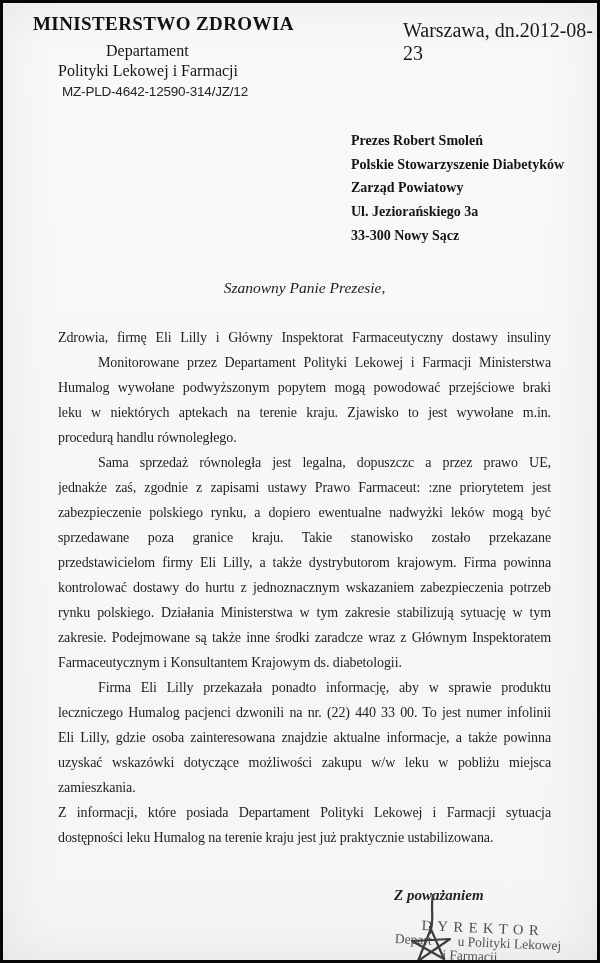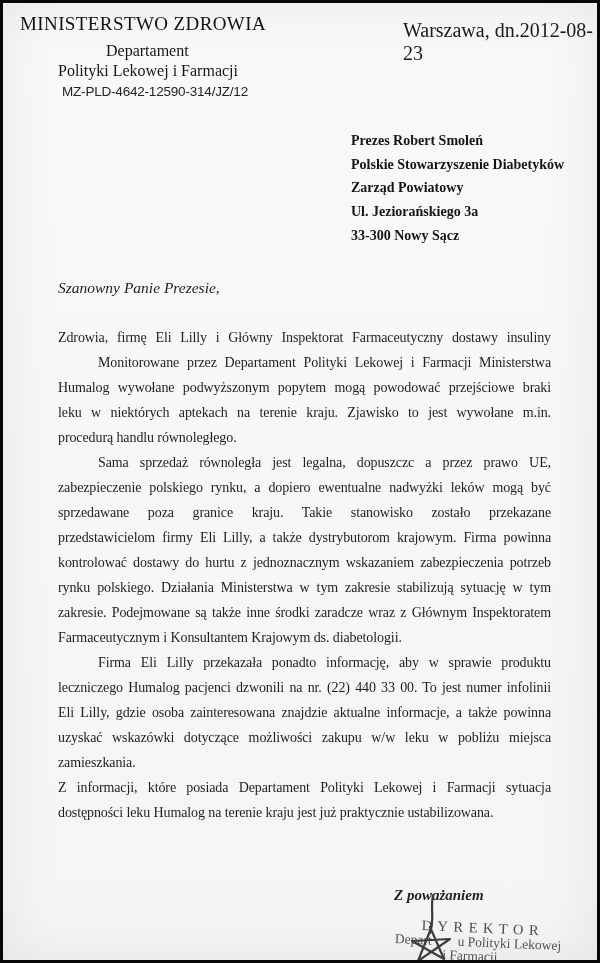--- a/index.html
+++ b/index.html
@@ -10,33 +10,33 @@
     background: linear-gradient(#f9f9f7, #f5f5f3);
     border: 3px solid #070707;
     overflow: hidden;
     font-family: "Liberation Serif", "DejaVu Serif", serif;
     color: #1e1e1e;
     box-shadow: inset 0 0 55px rgba(80,80,80,0.10);
   }
   .abs { position: absolute; }
 
   
-  .org   { top: 10px; left: 17px; font-size: 19px; font-weight: normal; letter-spacing: 0.4px; color: #121212; }
+  .org   { top: 10px; left: 30px; font-size: 19px; font-weight: bold; letter-spacing: 0.4px; color: #121212; }
   .dept1 { top: 39px; left: 103px; font-size: 16px; color: #161616; }
   .dept2 { top: 59px; left: 55px;  font-size: 16px; color: #161616; }
   .ref   { top: 81px; left: 59px;  font-size: 13.5px; letter-spacing: -0.2px; color: #242424;
            font-family: "Liberation Sans", "DejaVu Sans", sans-serif; text-align: center; }
   .date  { top: 16px; left: 400px; font-size: 20px; color: #1a1a1a; }
 
   
   .recipient { top: 126px; left: 312px; font-weight: bold; font-size: 14px; color: #141414; margin-left: 36px; }
   .recipient div { line-height: 23.7px; height: 23.7px; }
 
   
-  .salutation { top: 276px; left: 55px; width: 493px; 
+  .salutation { top: 276px; left: 55px; width: 493px; text-align: center;
                 font-style: italic; font-size: 15.5px; color: #1c1c1c; }
 
   
   .body { top: 322px; left: 55px; width: 493px; font-size: 14px; letter-spacing: -0.1px; }
   .line { line-height: 25px; height: 25px; overflow: hidden;
           text-align: justify; text-align-last: justify; }
   .line.last   { text-align: left; text-align-last: left; }
   .line.indent { padding-left: 40px; }
   .para.gap-before { margin-top: 0; }
 
@@ -74,20 +74,21 @@
   <div class="abs body">
     <div class="para">
       <div class="line">Zdrowia, firmę Eli Lilly i Główny Inspektorat Farmaceutyczny dostawy insuliny</div>
       <div class="line indent">Monitorowane przez Departament Polityki Lekowej i Farmacji Ministerstwa</div>
       <div class="line">Humalog wywołane podwyższonym popytem mogą powodować przejściowe braki</div>
       <div class="line">leku w niektórych aptekach na terenie kraju. Zjawisko to jest wywołane m.in.</div>
       <div class="line last">procedurą handlu równoległego.</div>
     </div>
     <div class="para">
       <div class="line indent">Sama sprzedaż równoległa jest legalna, dopuszczc a przez prawo UE,</div>
+      <div class="line">jednakże zaś, zgodnie z zapisami ustawy Prawo Farmaceut: :zne priorytetem jest</div>
       <div class="line">zabezpieczenie polskiego rynku, a dopiero ewentualne nadwyżki leków mogą być</div>
       <div class="line">sprzedawane poza granice kraju. Takie stanowisko zostało przekazane</div>
       <div class="line">przedstawicielom firmy Eli Lilly, a także dystrybutorom krajowym. Firma powinna</div>
       <div class="line">kontrolować dostawy do hurtu z jednoznacznym wskazaniem zabezpieczenia potrzeb</div>
       <div class="line">rynku polskiego. Działania Ministerstwa w tym zakresie stabilizują sytuację w tym</div>
       <div class="line">zakresie. Podejmowane są także inne środki zaradcze wraz z Głównym Inspektoratem</div>
       <div class="line last">Farmaceutycznym i Konsultantem Krajowym ds. diabetologii.</div>
     </div>
     <div class="para">
       <div class="line indent">Firma Eli Lilly przekazała ponadto informację, aby w sprawie produktu</div>

